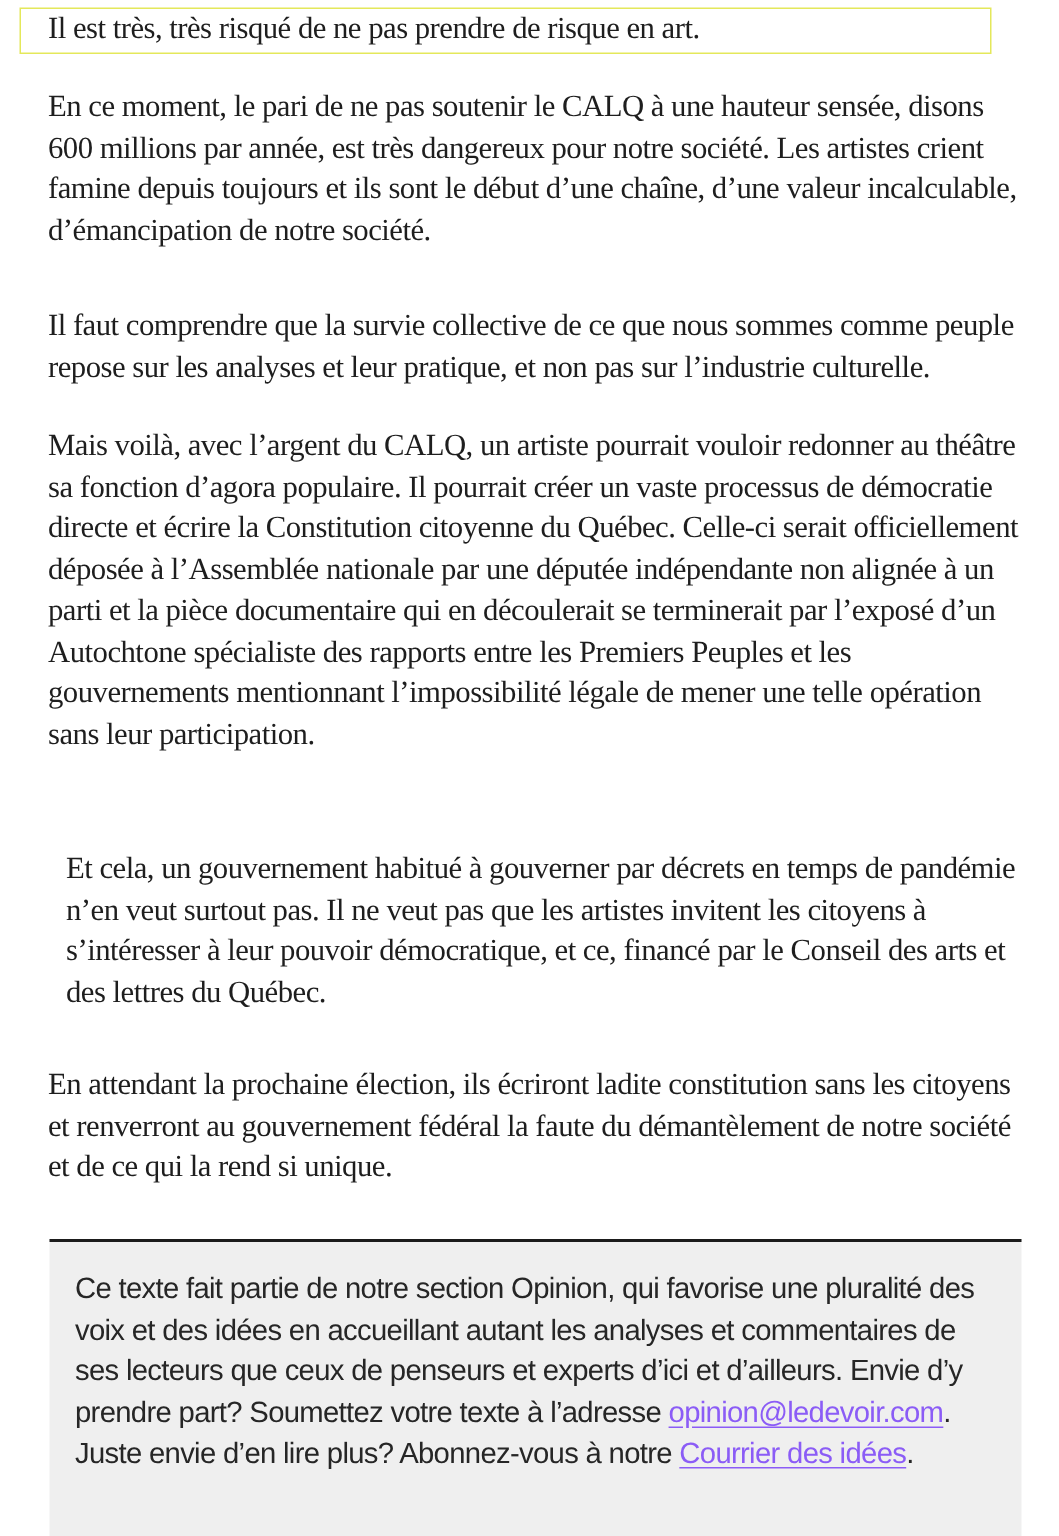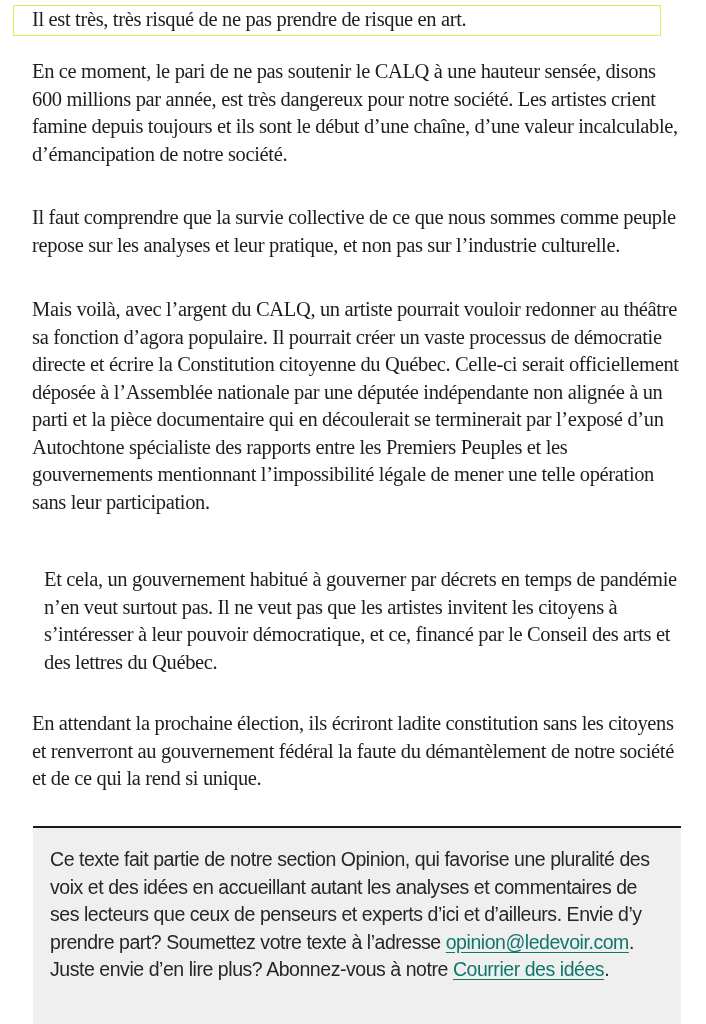--- a/index.html
+++ b/index.html
@@ -15,33 +15,33 @@
       color: #1e1e1e;
     }
     .highlight {
       position: absolute; left: 13px; top: 5px; width: 648px; height: 31px;
       border: 1.5px solid #e4e85a; box-sizing: border-box;
     }
     .para { margin: 0; position: absolute; left: 0; width: 650px; }
     .p0 { top: 6px; }
     .p1 { top: 58px; }
     .p2 { top: 204px; }
-    .p3 { top: 296px; }
+    .p3 { top: 284px; }
     .p4 { top: 566px; margin-left: 12px; }
     .p5 { top: 688px; margin-top: 22px; }
     .box {
       position: absolute; left: 33px; top: 826px; width: 648px; height: 198px;
       background: #efefef; border-top: 2.5px solid #1b1b1b;
       box-sizing: border-box;
       padding: 18px 22px 0 17px;
       font-family: "Liberation Sans", "DejaVu Sans", sans-serif;
       font-size: 19.5px; line-height: 27.5px; letter-spacing: -0.45px;
       color: #262626;
     }
-    .box a { color: #0f766e; text-decoration: underline; text-underline-offset: 3px; }
+    .box a { color: #8b5cf6; text-decoration: underline; text-underline-offset: 3px; }
   </style>
 </head>
 <body>
 
 <div class="highlight"></div>
 
 <div class="article">
   <p class="para p0">Il est très, très risqué de ne pas prendre de risque en art.</p>
   <p class="para p1">En ce moment, le pari de ne pas soutenir le CALQ à une hauteur sensée, disons 600 millions par année, est très dangereux pour notre société. Les artistes crient famine depuis toujours et ils sont le début d’une chaîne, d’une valeur incalculable, d’émancipation de notre société.</p>
   <p class="para p2">Il faut comprendre que la survie collective de ce que nous sommes comme peuple repose sur les analyses et leur pratique, et non pas sur l’industrie culturelle.</p>

